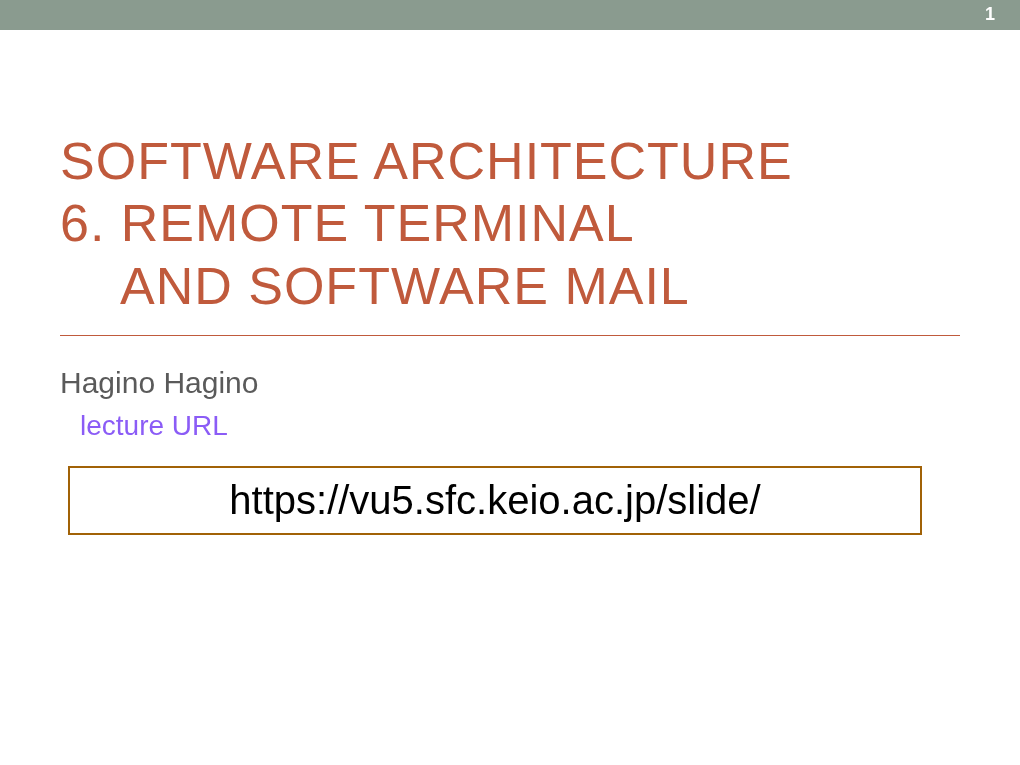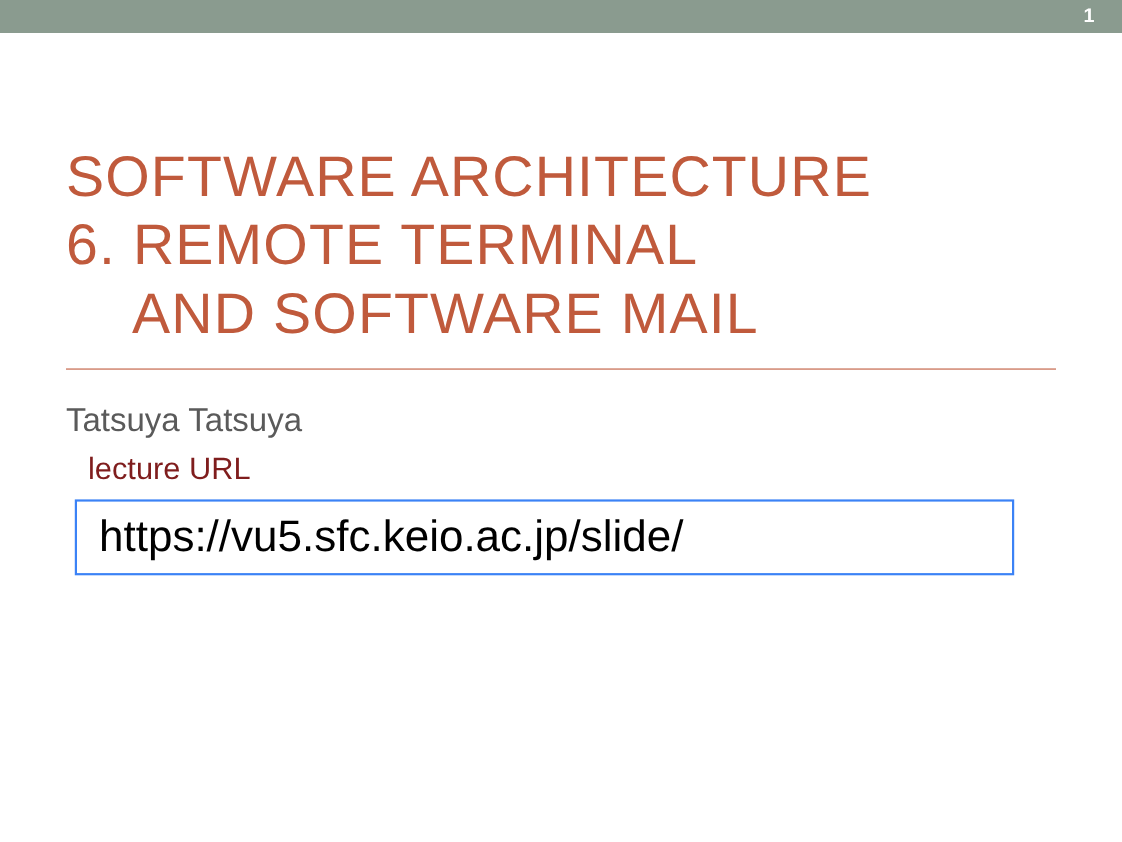--- a/index.html
+++ b/index.html
@@ -55,48 +55,49 @@
       color: #5a5a5a;
       font-size: 30px;
       margin-bottom: 10px;
     }
     .email {
       color: #5a5a5a;
       font-size: 30px;
       margin-bottom: 90px;
     }
     .url-label {
-      color: #7f1d1d;
+      color: #8b5cf6;
       font-size: 28px;
-      margin-bottom: 12px;
+      margin-bottom: 24px;
       padding-left: 20px;
     }
     .url-box {
-      border: 2px solid #3b82f6;
+      border: 2px solid #a16207;
       padding: 10px 20px;
       margin-left: 8px;
       margin-right: 38px;
+      text-align: center;
     }
     .url-text {
       color: #000000;
       font-size: 40px;
     }
   </style>
 </head>
 <body>
 
 <div class="header-bar">
   <span class="page-number">1</span>
 </div>
 
 <div class="content">
   <h1 class="title">
     <span class="title-line">SOFTWARE ARCHITECTURE</span>
     <span class="title-line">6. REMOTE TERMINAL</span>
     <span class="title-line title-indent">AND SOFTWARE MAIL</span>
   </h1>
   <hr class="divider">
-  <div class="author">Tatsuya Tatsuya</div>
+  <div class="author">Hagino Hagino</div>
   <div class="url-label">lecture URL</div>
   <div class="url-box">
     <span class="url-text">https://vu5.sfc.keio.ac.jp/slide/</span>
   </div>
 </div>
 
 </body></html>

